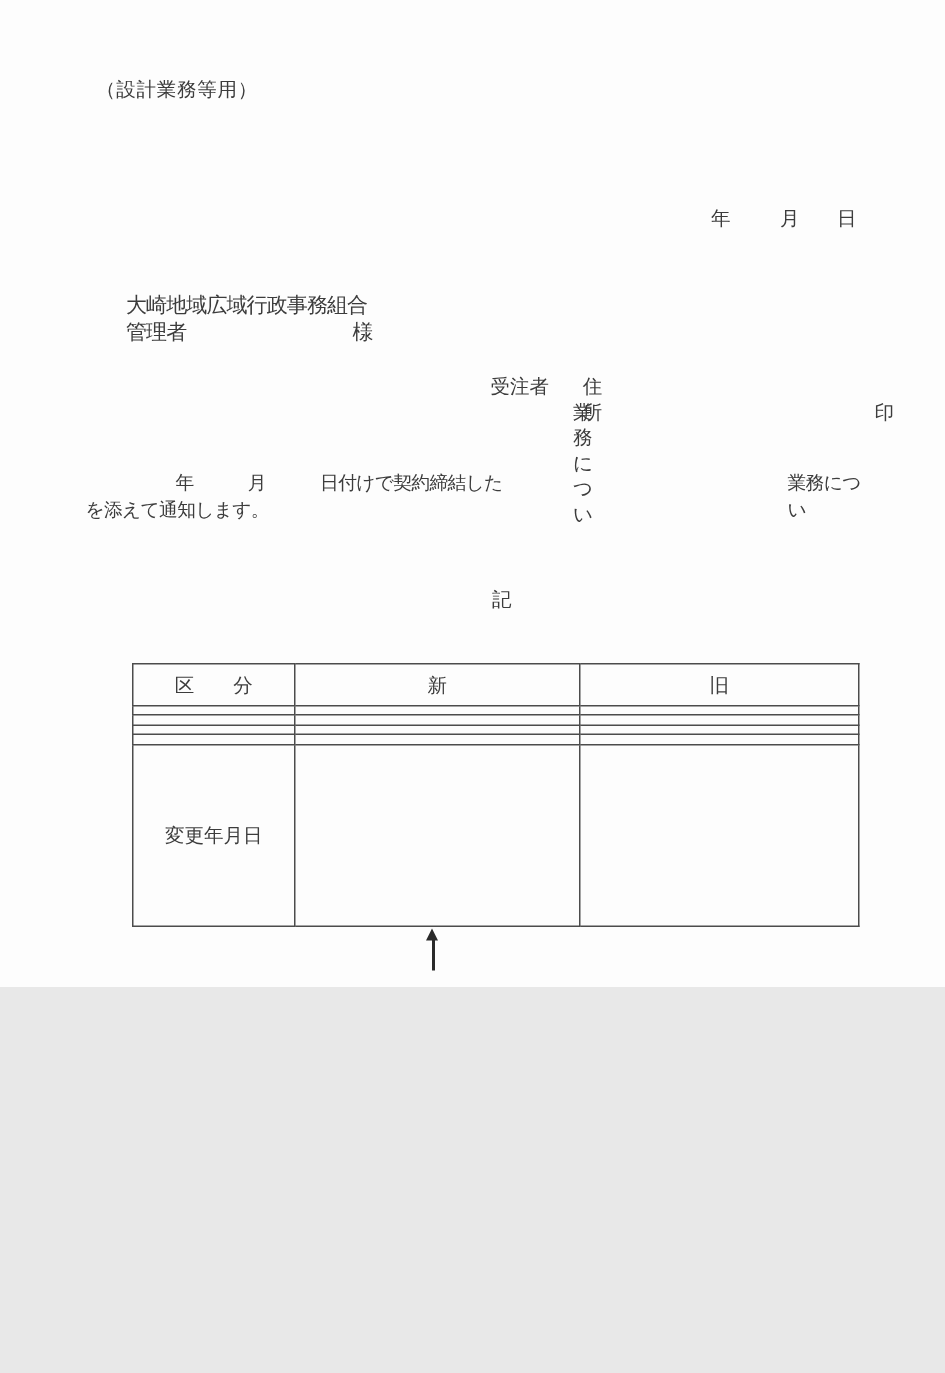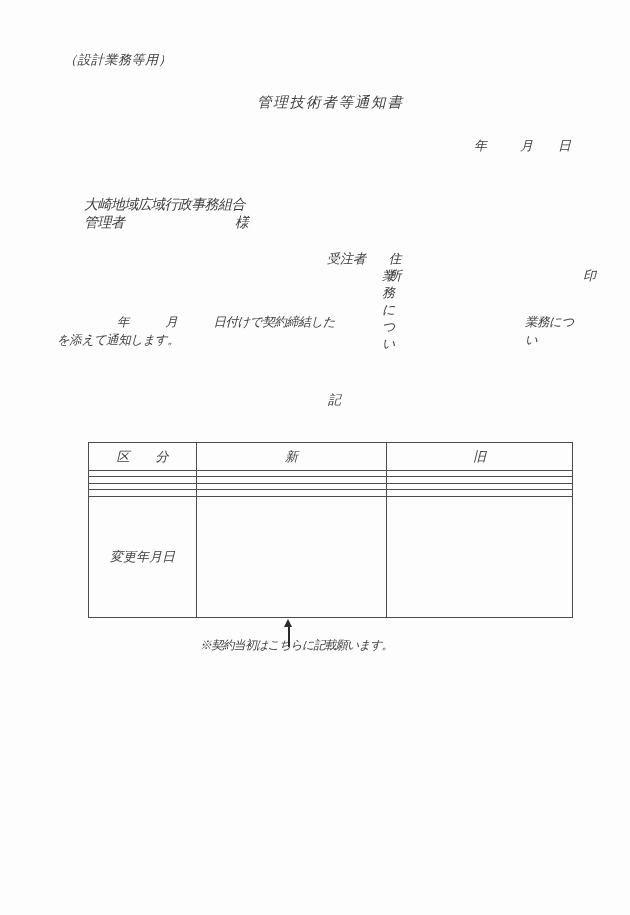--- a/index.html
+++ b/index.html
@@ -1,26 +1,25 @@
 <!DOCTYPE html>
 <html><head>
 <meta charset="utf-8">
 <style>
   * { margin: 0; padding: 0; box-sizing: border-box; }
   html, body { background: #e8e8e8; }
   .page {
     position: relative;
     width: 630px;
-    height: 915px;
+    height: 658px;
     margin: 0 auto;
     background: #fdfdfd;
     color: var(--text-color, #3c3c3c);
     font-family: "DejaVu Serif", "Liberation Serif", serif;
     overflow: hidden;
-    font-style: italic;
   }
   .abs { position: absolute; }
 
   .category-note { left: 64px; top: 51px; font-size: 13px; letter-spacing: 0.5px; }
   .doc-title { left: 257px; top: 93px; font-size: 14.5px; letter-spacing: 1.8px; }
 
   .date-line { left: 474px; top: 137px; width: 100px; height: 16px; font-size: 13px; }
   .date-line .d-year  { position: absolute; left: 0; }
   .date-line .d-month { position: absolute; left: 46px; }
   .date-line .d-day   { position: absolute; left: 84px; }
@@ -81,21 +80,20 @@
 
   .footnote { left: 200px; top: 637px; font-size: 12px; letter-spacing: -0.8px; }
 </style>
 </head>
 <body>
 
 <div class="page" style="--text-color: #3c3c3c; --border-color: #4c4c4c; background: rgb(253, 253, 253);">
 
   <div class="abs category-note">（設計業務等用）</div>
 
-  <div class="abs doc-title">管理技術者等通知書</div>
 
   <div class="abs date-line">
     <span class="d-year">年</span>
     <span class="d-month">月</span>
     <span class="d-day">日</span>
   </div>
 
   <div class="abs addressee">
     <div>大崎地域広域行政事務組合</div>
     <div class="addr-line2">
@@ -163,15 +161,14 @@
           <td>変更年月日</td>
           <td></td>
           <td></td>
         </tr>
       </tbody>
   </table>
 
   <div class="arrow-head"></div>
   <div class="arrow-stem"></div>
 
-  <div class="abs footnote">※契約当初はこちらに記載願います。</div>
 
 </div>
 
 </body></html>

